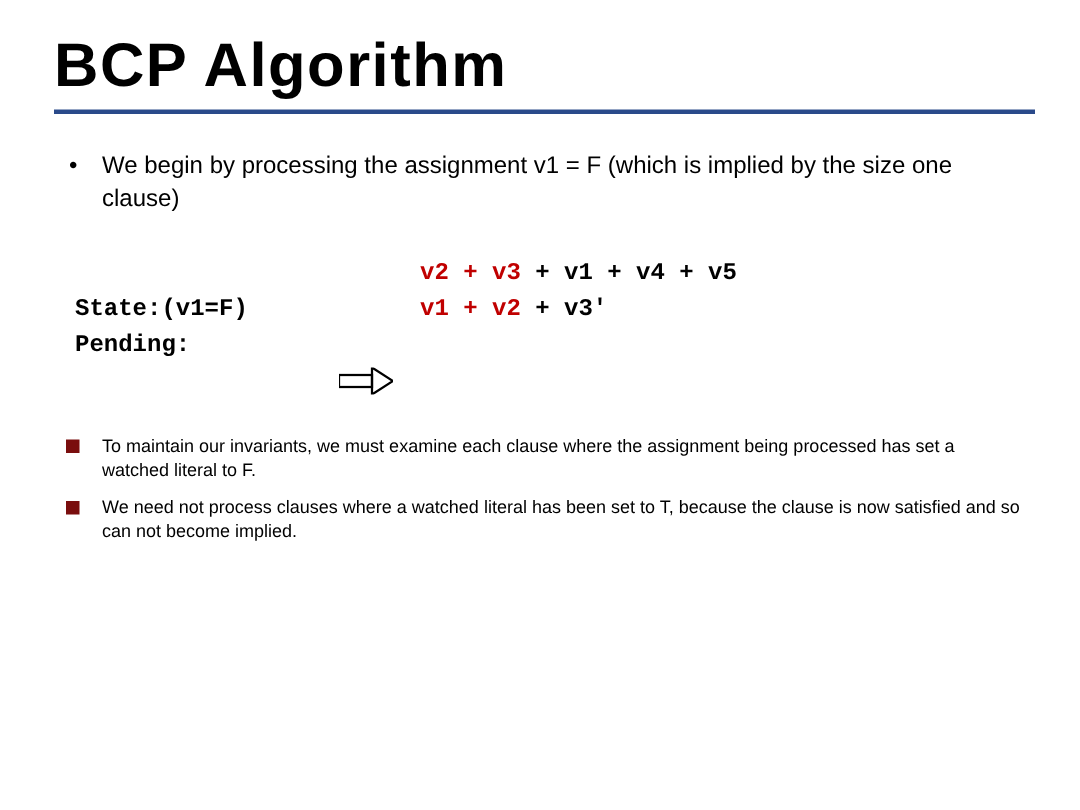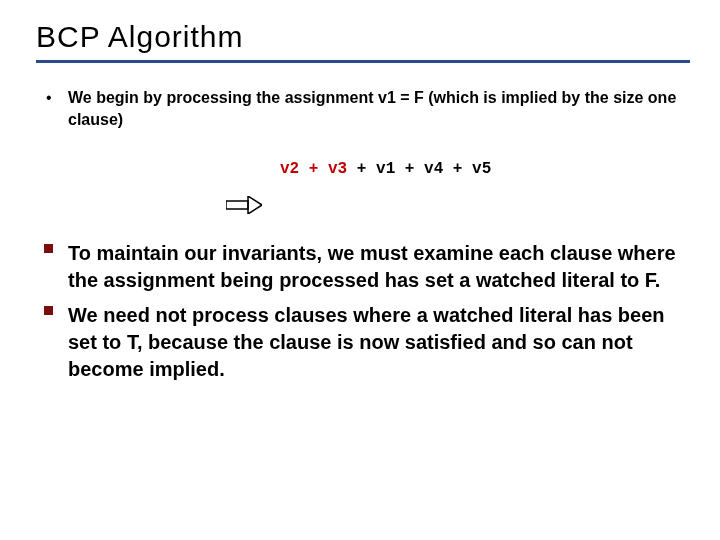--- a/index.html
+++ b/index.html
@@ -5,22 +5,22 @@
   * { margin: 0; padding: 0; box-sizing: border-box; }
   body {
     width: 720px;
     height: 540px;
     background: #fff;
     font-family: Arial, Helvetica, sans-serif;
     color: #000;
     padding: 20px 30px 20px 40px;
   }
   .title {
-    font-size: 30px;
-    font-weight: normal;
+    font-size: 41px;
+    font-weight: bold;
     letter-spacing: 1px;
     color: #000;
     margin-bottom: 6px;
     margin-left: -4px;
   }
   .title-rule {
     height: 3px;
     background: #2a4a8a;
     margin-bottom: 24px;
     margin-left: -4px;
@@ -30,21 +30,21 @@
     margin-bottom: 30px;
     font-size: 16px;
     line-height: 1.35;
   }
   .bullet-block .dot {
     width: 28px;
     flex-shrink: 0;
     text-align: left;
     padding-left: 6px;
   }
-  .bullet-block .txt { flex: 1; padding-right: 10px; font-weight: bold; }
+  .bullet-block .txt { flex: 1; padding-right: 10px; }
   .mono {
     font-family: "Courier New", Courier, monospace;
     font-weight: bold;
     font-size: 16px;
     white-space: nowrap;
   }
   .clauses-area {
     display: flex;
     flex-direction: column;
     gap: 6px;
@@ -66,24 +66,23 @@
     display: flex;
     justify-content: flex-end;
     padding-right: 18px;
   }
   .arrow {
     display: inline-block;
   }
   .arrow svg { display: block; }
   .sq-block {
     display: flex;
-    font-size: 20px;
+    font-size: 12px;
     line-height: 1.35;
     margin-bottom: 8px;
-    font-weight: bold;
   }
   .sq-block .sq {
     width: 28px;
     flex-shrink: 0;
     display: flex;
     align-items: flex-start;
     padding-top: 4px;
     padding-left: 4px;
   }
   .sq-block .sq .box {
@@ -106,23 +105,28 @@
 <div class="clauses-area">
 
   <div class="clause-row">
     <div class="left-label"></div>
     <div class="clause-text mono">
       <span class="red">v2 + v3</span><span> + v1 + v4 + v5</span>
     </div>
   </div>
 
   <div class="clause-row">
+    <div class="left-label mono">State:(v1=F)</div>
+    <div class="clause-text mono">
+      <span class="red">v1 + v2</span><span> + v3'</span>
+    </div>
   </div>
 
   <div class="clause-row">
+    <div class="left-label mono">Pending:</div>
   </div>
 
   <div class="clause-row">
     <div class="arrow-cell">
       <span class="arrow">
         <svg width="36" height="18" viewBox="0 0 36 18">
           <rect x="0" y="5" width="22" height="8" fill="none" stroke="#000" stroke-width="1.5"></rect>
           <polygon points="22,0 36,9 22,18" fill="none" stroke="#000" stroke-width="1.5"></polygon>
         </svg>
       </span>

